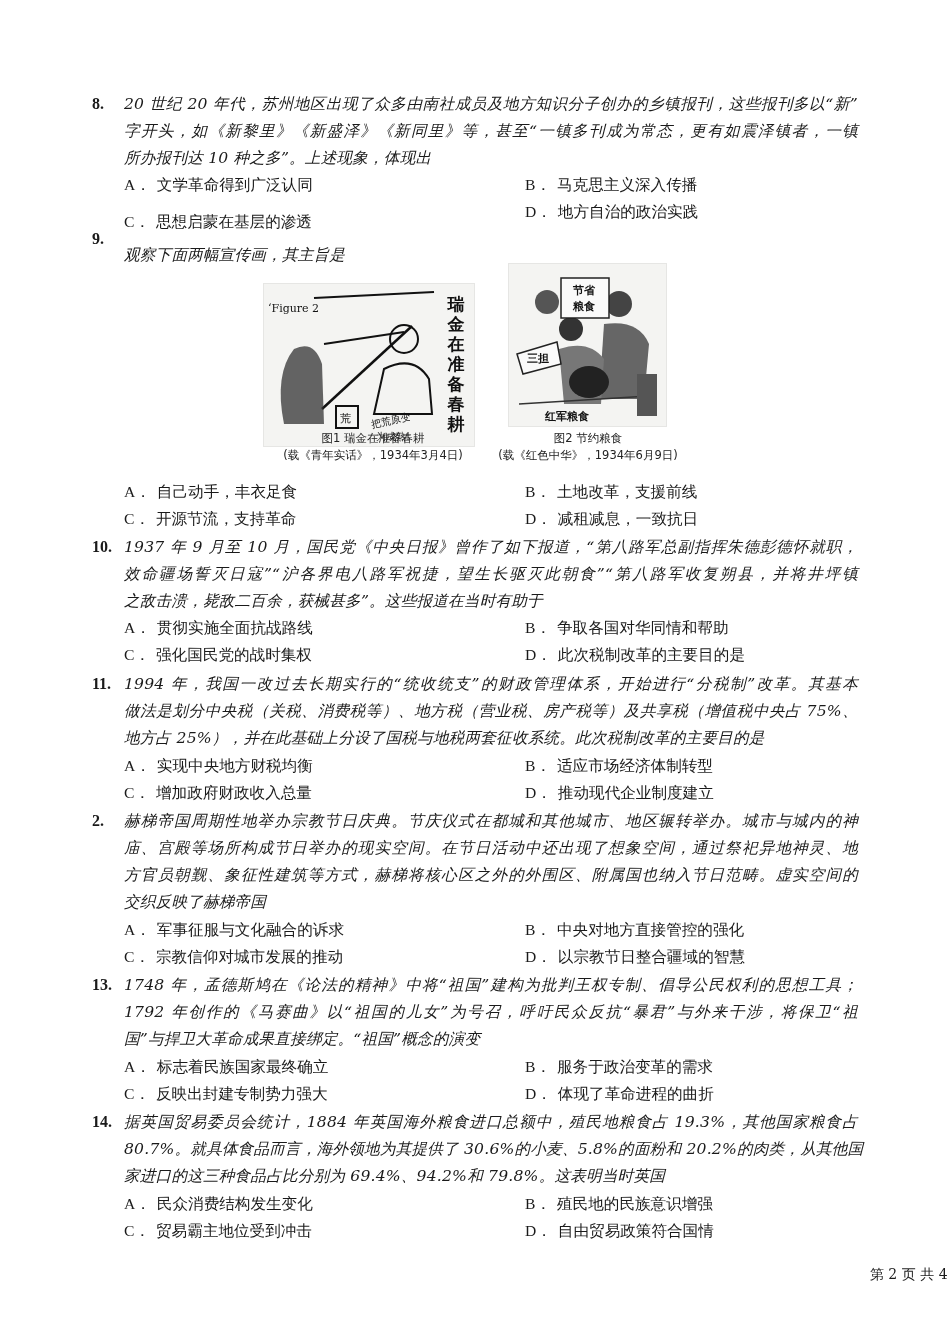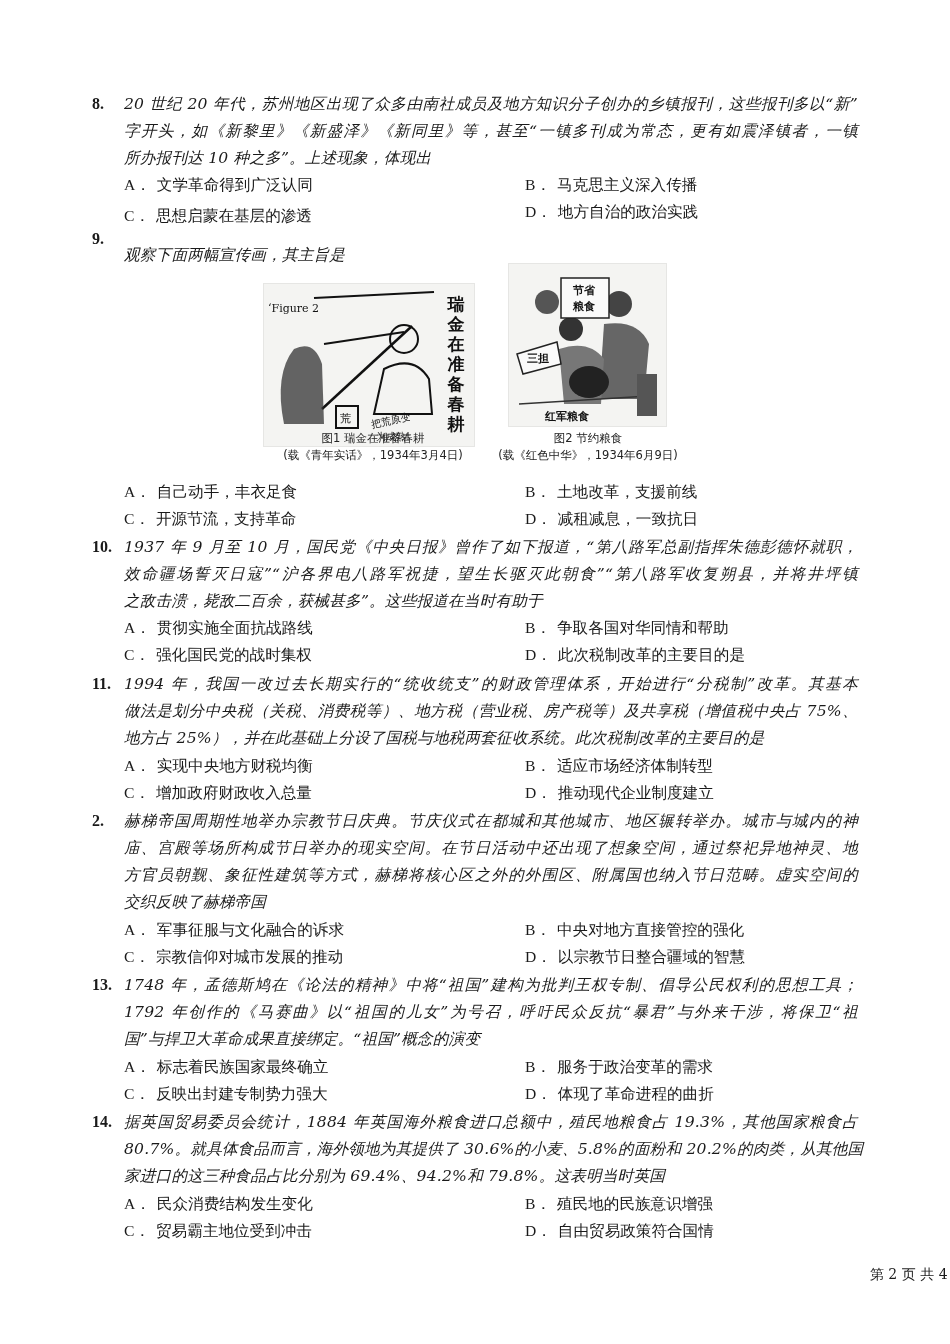--- a/index.html
+++ b/index.html
@@ -19,21 +19,21 @@
 </head>
 <body>
 
 <div>
   <span class="qnum" style="top:94px">8.</span>
   <div class="line justify" style="top:94px">20 世纪 20 年代，苏州地区出现了众多由南社成员及地方知识分子创办的乡镇报刊，这些报刊多以“新”</div>
   <div class="line justify" style="top:121px">字开头，如《新黎里》《新盛泽》《新同里》等，甚至“一镇多刊成为常态，更有如震泽镇者，一镇</div>
   <div class="line" style="top:148px">所办报刊达 10 种之多”。上述现象，体现出</div>
   <div class="opt l" style="top:175px"><span class="key">A．</span><span>文学革命得到广泛认同</span></div>
   <div class="opt r" style="top:175px"><span class="key">B．</span><span>马克思主义深入传播</span></div>
-  <div class="opt l" style="top:206px"><span class="key">C．</span><span>思想启蒙在基层的渗透</span></div>
+  <div class="opt l" style="top:212px"><span class="key">C．</span><span>思想启蒙在基层的渗透</span></div>
   <div class="opt r" style="top:202px"><span class="key">D．</span><span>地方自治的政治实践</span></div>
 </div>
 
 <div>
   <span class="qnum" style="top:229px">9.</span>
   <div class="line" style="top:245px">观察下面两幅宣传画，其主旨是</div>
 
   <div class="fig" style="left:263px; width:210px;margin-top:20px;">
     <svg width="210" height="162" viewBox="0 0 210 162">
       <line x1="50" y1="14" x2="170" y2="8" stroke="#111" stroke-width="2"></line>

